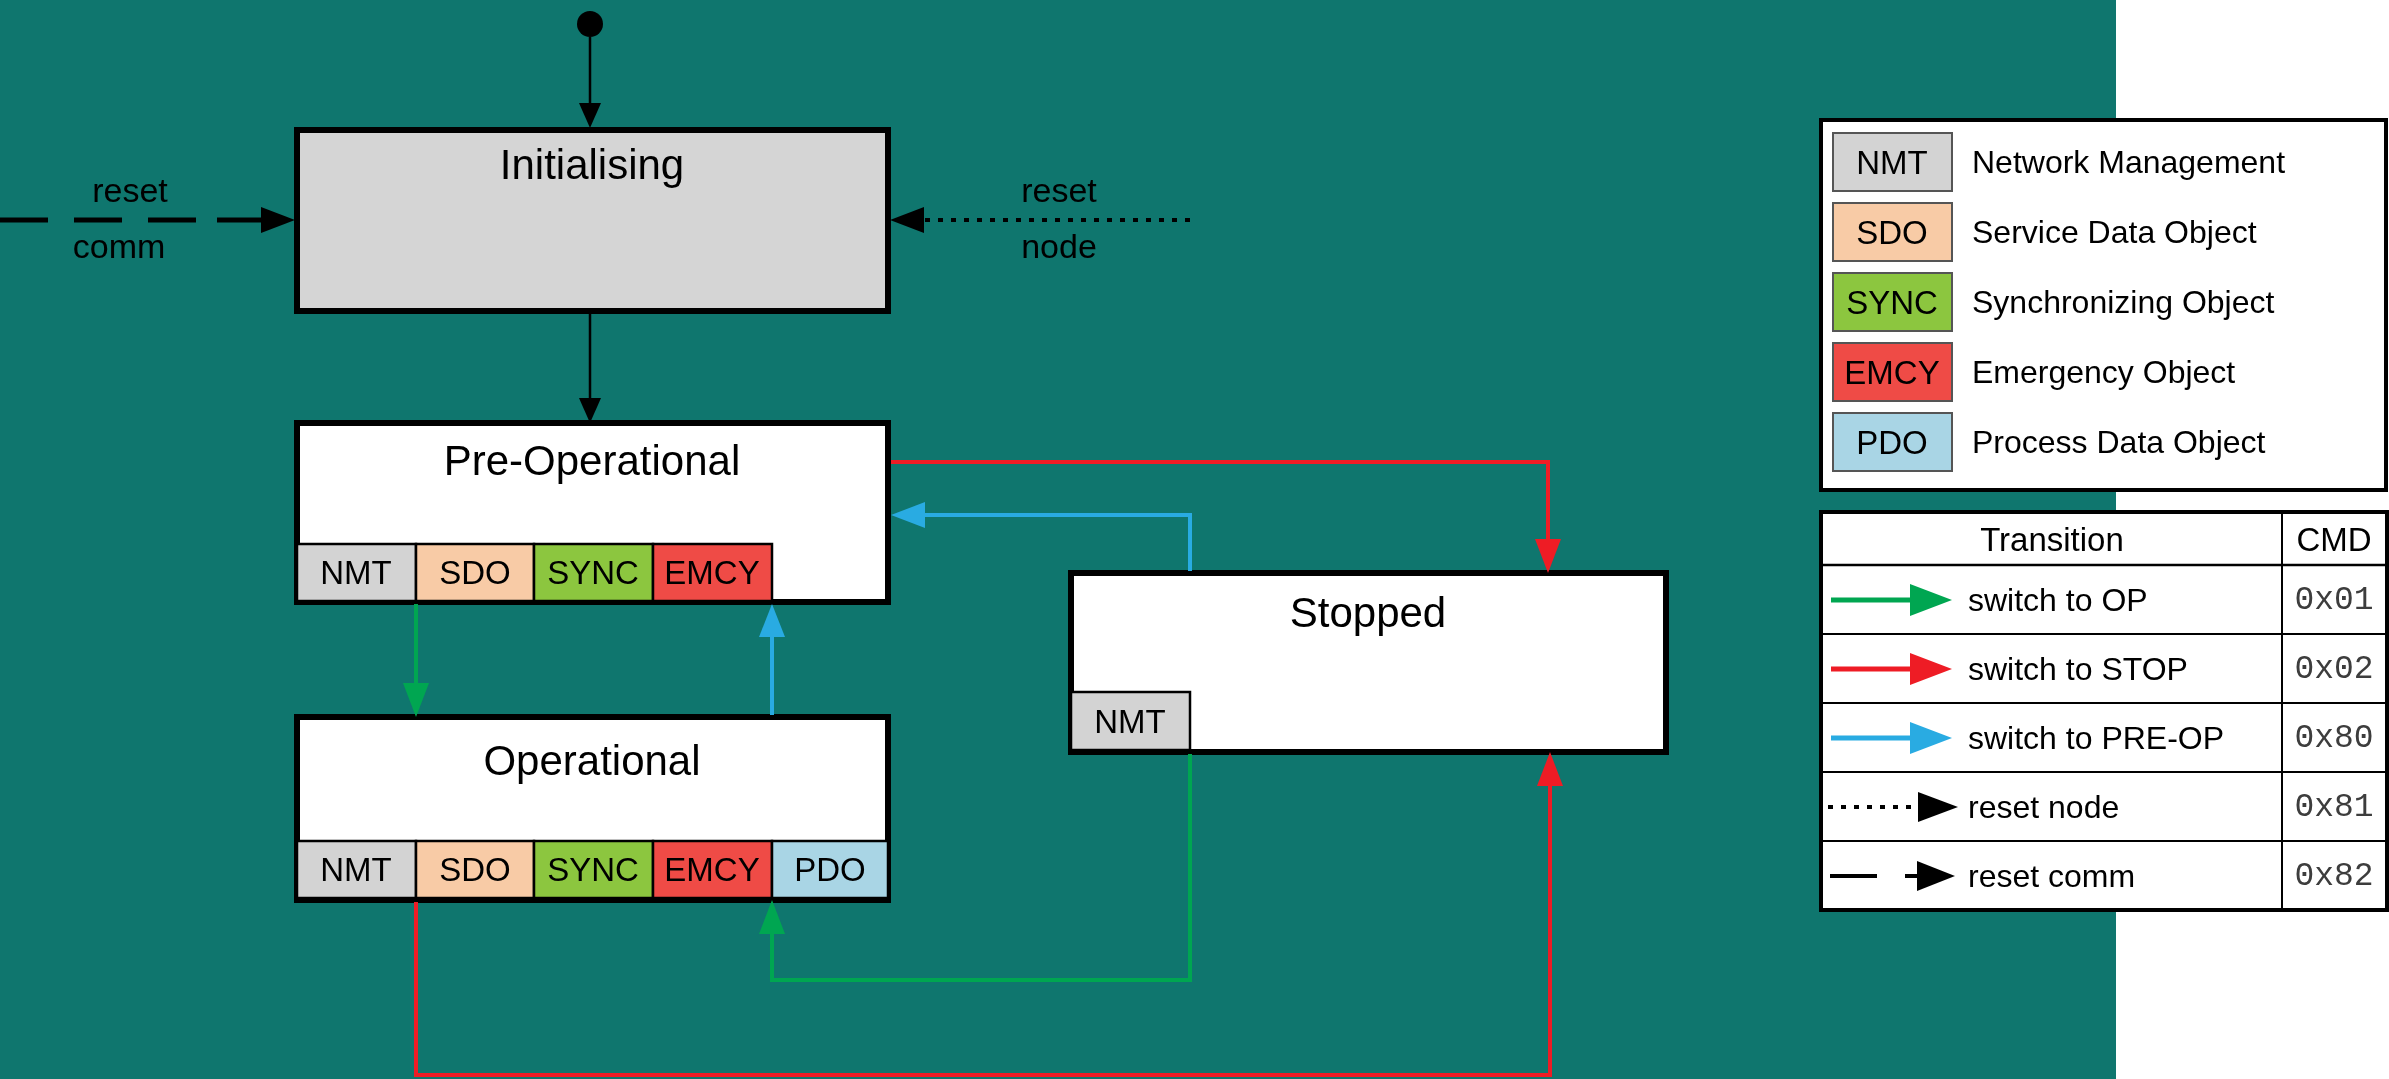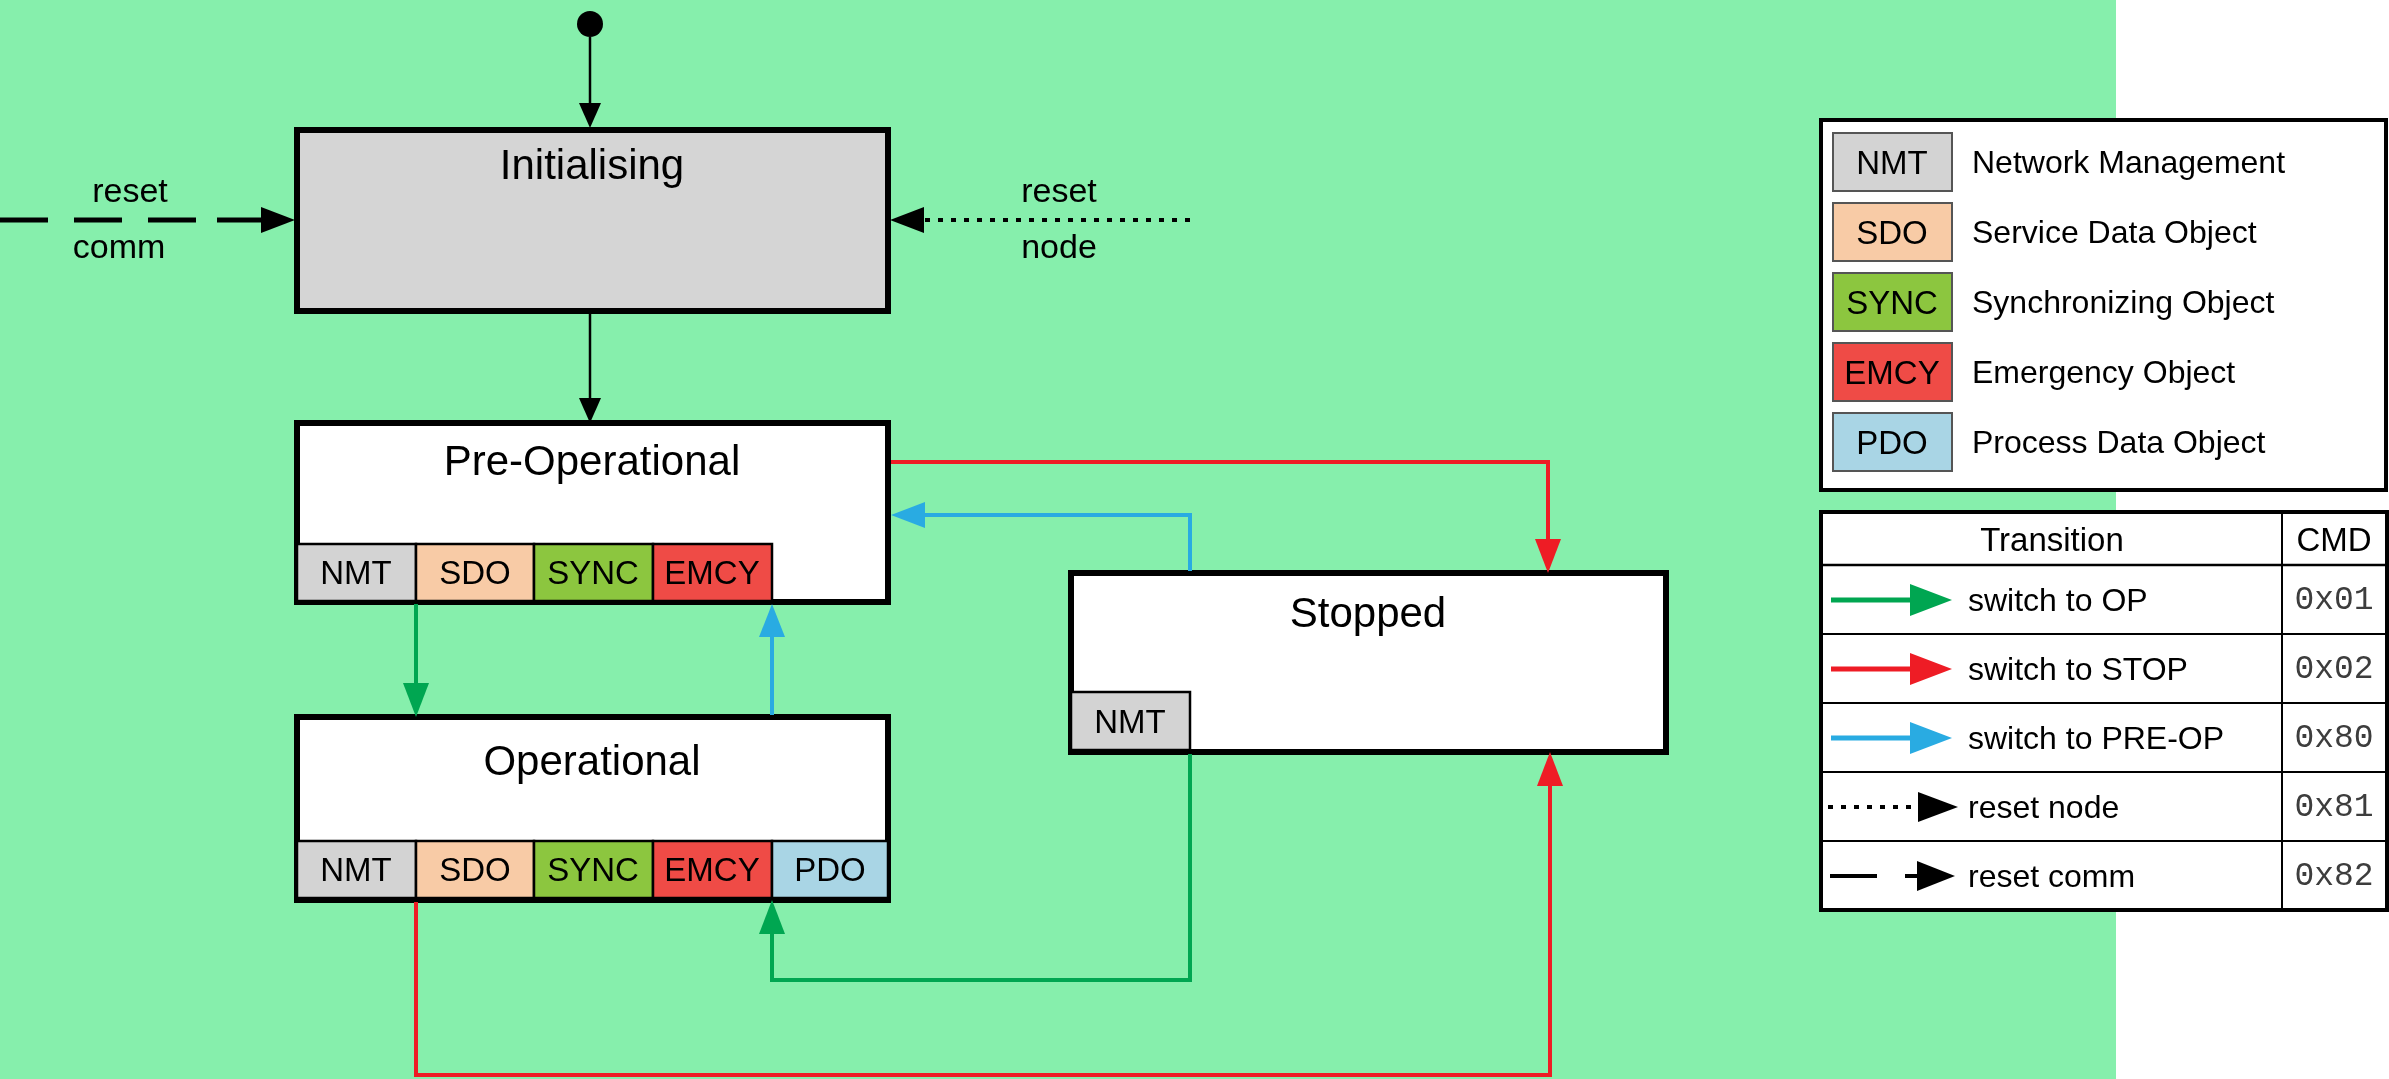--- a/index.html
+++ b/index.html
@@ -1,16 +1,16 @@
 <!DOCTYPE html>
 <html><head>
 <meta charset="utf-8">
 <style>
   html,body{margin:0;padding:0;background:#ffffff;}
-  .stage{width:2116px;height:1079px;position:relative;background:#86efac;}
+  .stage{width:2116px;height:1079px;position:relative;background:#0f766e;}
   svg text{
     font-family:"Liberation Sans", sans-serif;
     dominant-baseline:central;
     fill:#000000;
   }
   .state-title{font-size:42px;}
   .tab-label{font-size:33px;}
   .ann-label{font-size:34px;}
   .leg-abbr{font-size:33px;}
   .leg-name{font-size:32px;}

